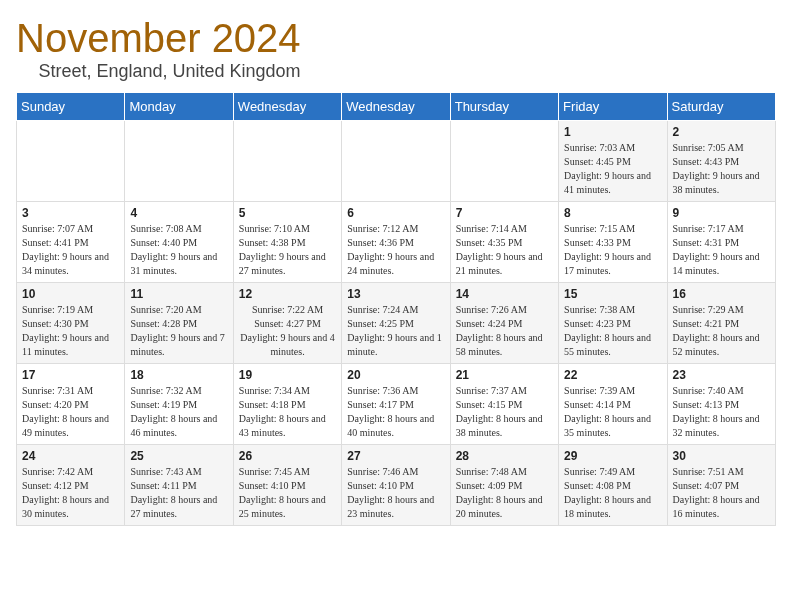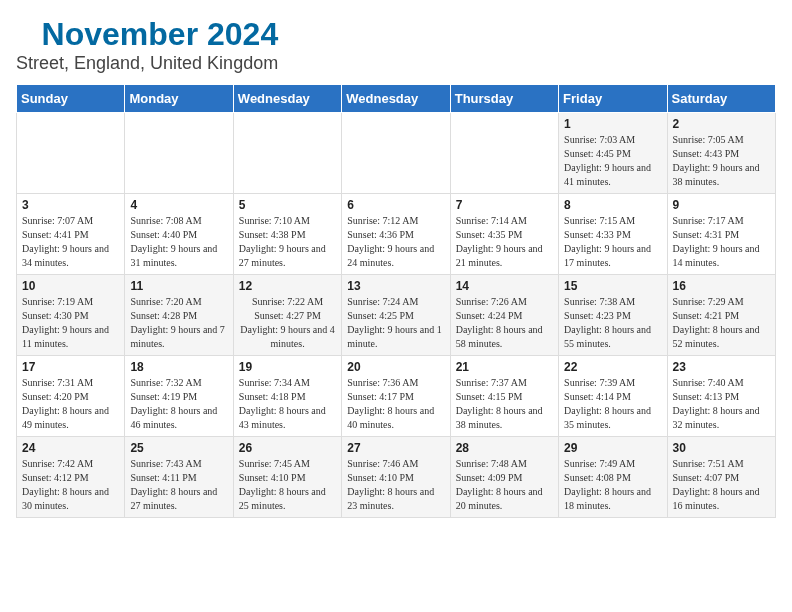--- a/index.html
+++ b/index.html
@@ -31,38 +31,38 @@
       color: #1a6fc4;
     }
     .logo-icon {
       width: 28px;
       height: 24px;
     }
     .title-block {
       text-align: right;
     }
     .main-title {
-      font-size: 32px;
-      font-weight: bold;
-      color: #0369a1;
+      font-size: 40px;
+      font-weight: normal;
+      color: #a16207;
     }
     .subtitle {
       font-size: 18px;
       color: #444;
     }
     table {
       width: 100%;
       border-collapse: collapse;
       table-layout: fixed;
     }
     thead tr th {
       background-color: #2a72c3;
       color: #fff;
       font-size: 13px;
-      font-weight: bold;
+      font-weight: normal;
       padding: 6px 4px;
       text-align: left;
       border: 1px solid #fff;
     }
     tbody tr td {
       vertical-align: top;
       padding: 4px 5px;
       font-size: 10.5px;
       color: #222;
       border: 1px solid #ddd;

